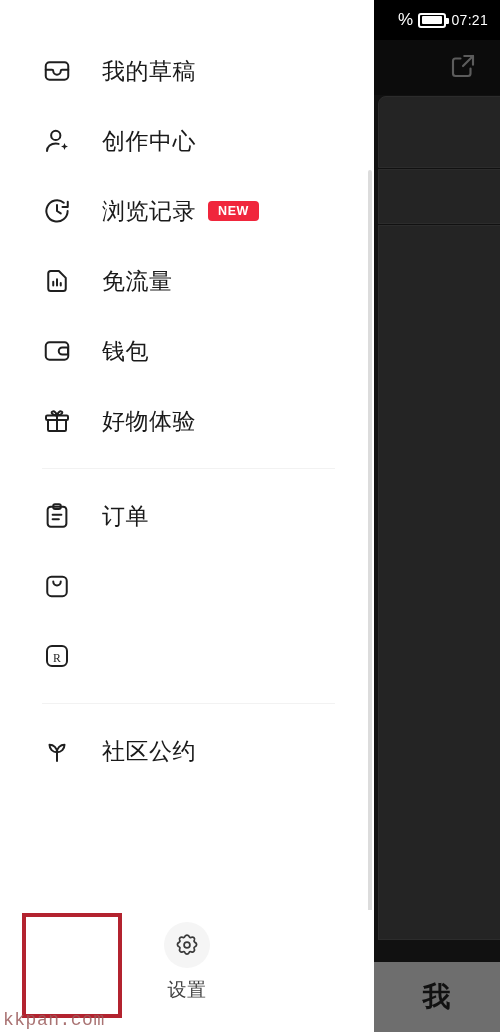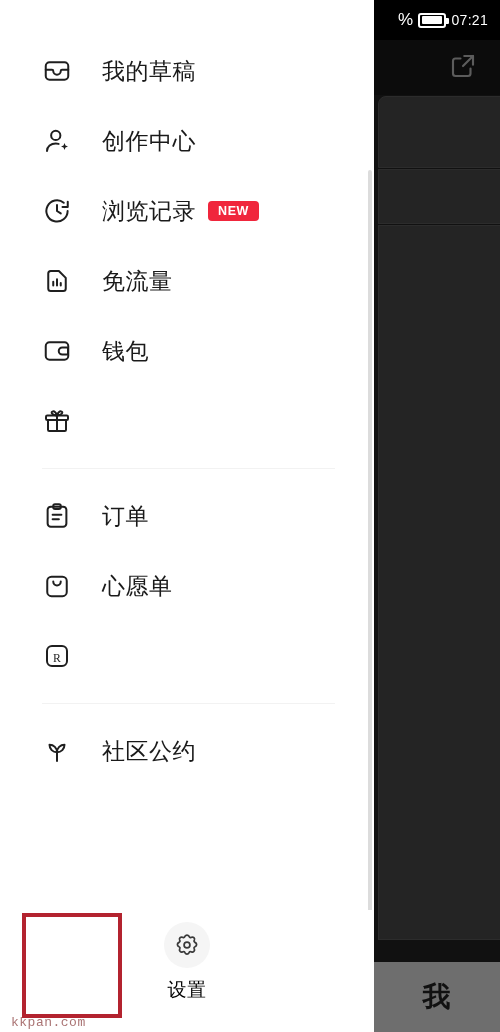--- a/index.html
+++ b/index.html
@@ -155,38 +155,38 @@
     gap: 9px;
   }
   .circle-icon {
     width: 46px; height: 46px;
     border-radius: 50%;
     background: #f5f5f5;
     display: flex; align-items: center; justify-content: center;
   }
   .bottom-label {
     font-size: 19px;
-    color: #000000;
+    color: #404040;
     letter-spacing: 0.5px;
   }
 
   
   #highlight-box {
     position: absolute;
     left: 22px; top: 913px;
     width: 100px; height: 105px;
     border: 4px solid #b3232f;
     pointer-events: none;
   }
 
   #watermark {
     position: absolute;
-    left: 11px; bottom: 2px;
+    left: 3px; bottom: 2px;
     font-family: "Liberation Mono", "DejaVu Sans Mono", monospace;
-    font-size: 13px;
+    font-size: 18px;
     color: #9b5b5b;
     letter-spacing: 0.5px;
     opacity: .85;
   }
 </style>
 </head>
 <body>
 
 <div id="screen">
 
@@ -283,20 +283,21 @@
       <div class="menu-item">
         <span class="menu-icon">
           <svg width="30" height="30" viewBox="0 0 24 24" fill="none" stroke="#1f1f1f" stroke-width="1.6" stroke-linecap="round" stroke-linejoin="round">
             <rect x="3.2" y="7.5" width="17.6" height="3.6" rx="1"></rect>
             <path d="M4.8 11.1V19a1 1 0 0 0 1 1h12.4a1 1 0 0 0 1-1v-7.9"></path>
             <path d="M12 7.5V20"></path>
             <path d="M12 7.5S10.6 4 8.7 4.3 7.6 7.5 12 7.5z"></path>
             <path d="M12 7.5s1.4-3.5 3.3-3.2.9 3.2-3.3 3.2z"></path>
           </svg>
         </span>
+        <span class="menu-label">好物体验</span>
       </div>
 
       <div class="divider"></div>
 
       <div class="menu-item">
         <span class="menu-icon">
           <svg width="30" height="30" viewBox="0 0 24 24" fill="none" stroke="#1f1f1f" stroke-width="1.6" stroke-linecap="round" stroke-linejoin="round">
             <rect x="4.5" y="4.5" width="15" height="16" rx="2.6"></rect>
             <rect x="9" y="2.6" width="6" height="3.8" rx="1.4"></rect>
             <path d="M8.5 11h7"></path>
@@ -308,21 +309,20 @@
 
 
 
       <div class="menu-item">
         <span class="menu-icon">
           <svg width="30" height="30" viewBox="0 0 24 24" fill="none" stroke="#1f1f1f" stroke-width="1.6" stroke-linecap="round" stroke-linejoin="round">
             <rect x="4.2" y="4.5" width="15.6" height="15.6" rx="3.4"></rect>
             <path d="M9 8.4c0 1.8 1.3 3.2 3 3.2s3-1.4 3-3.2"></path>
           </svg>
         </span>
-        <span class="menu-label">心愿单</span>
       </div>
 
       <div class="menu-item">
         <span class="menu-icon">
           <svg width="30" height="30" viewBox="0 0 24 24" fill="none" stroke="#1f1f1f" stroke-width="1.6" stroke-linecap="round" stroke-linejoin="round">
             <rect x="4" y="4" width="16" height="16" rx="4"></rect>
             <text x="12" y="16.4" font-size="9.4" font-family="Liberation Serif, serif" fill="#1f1f1f" stroke="none" text-anchor="middle">R</text>
           </svg>
         </span>
       </div>

